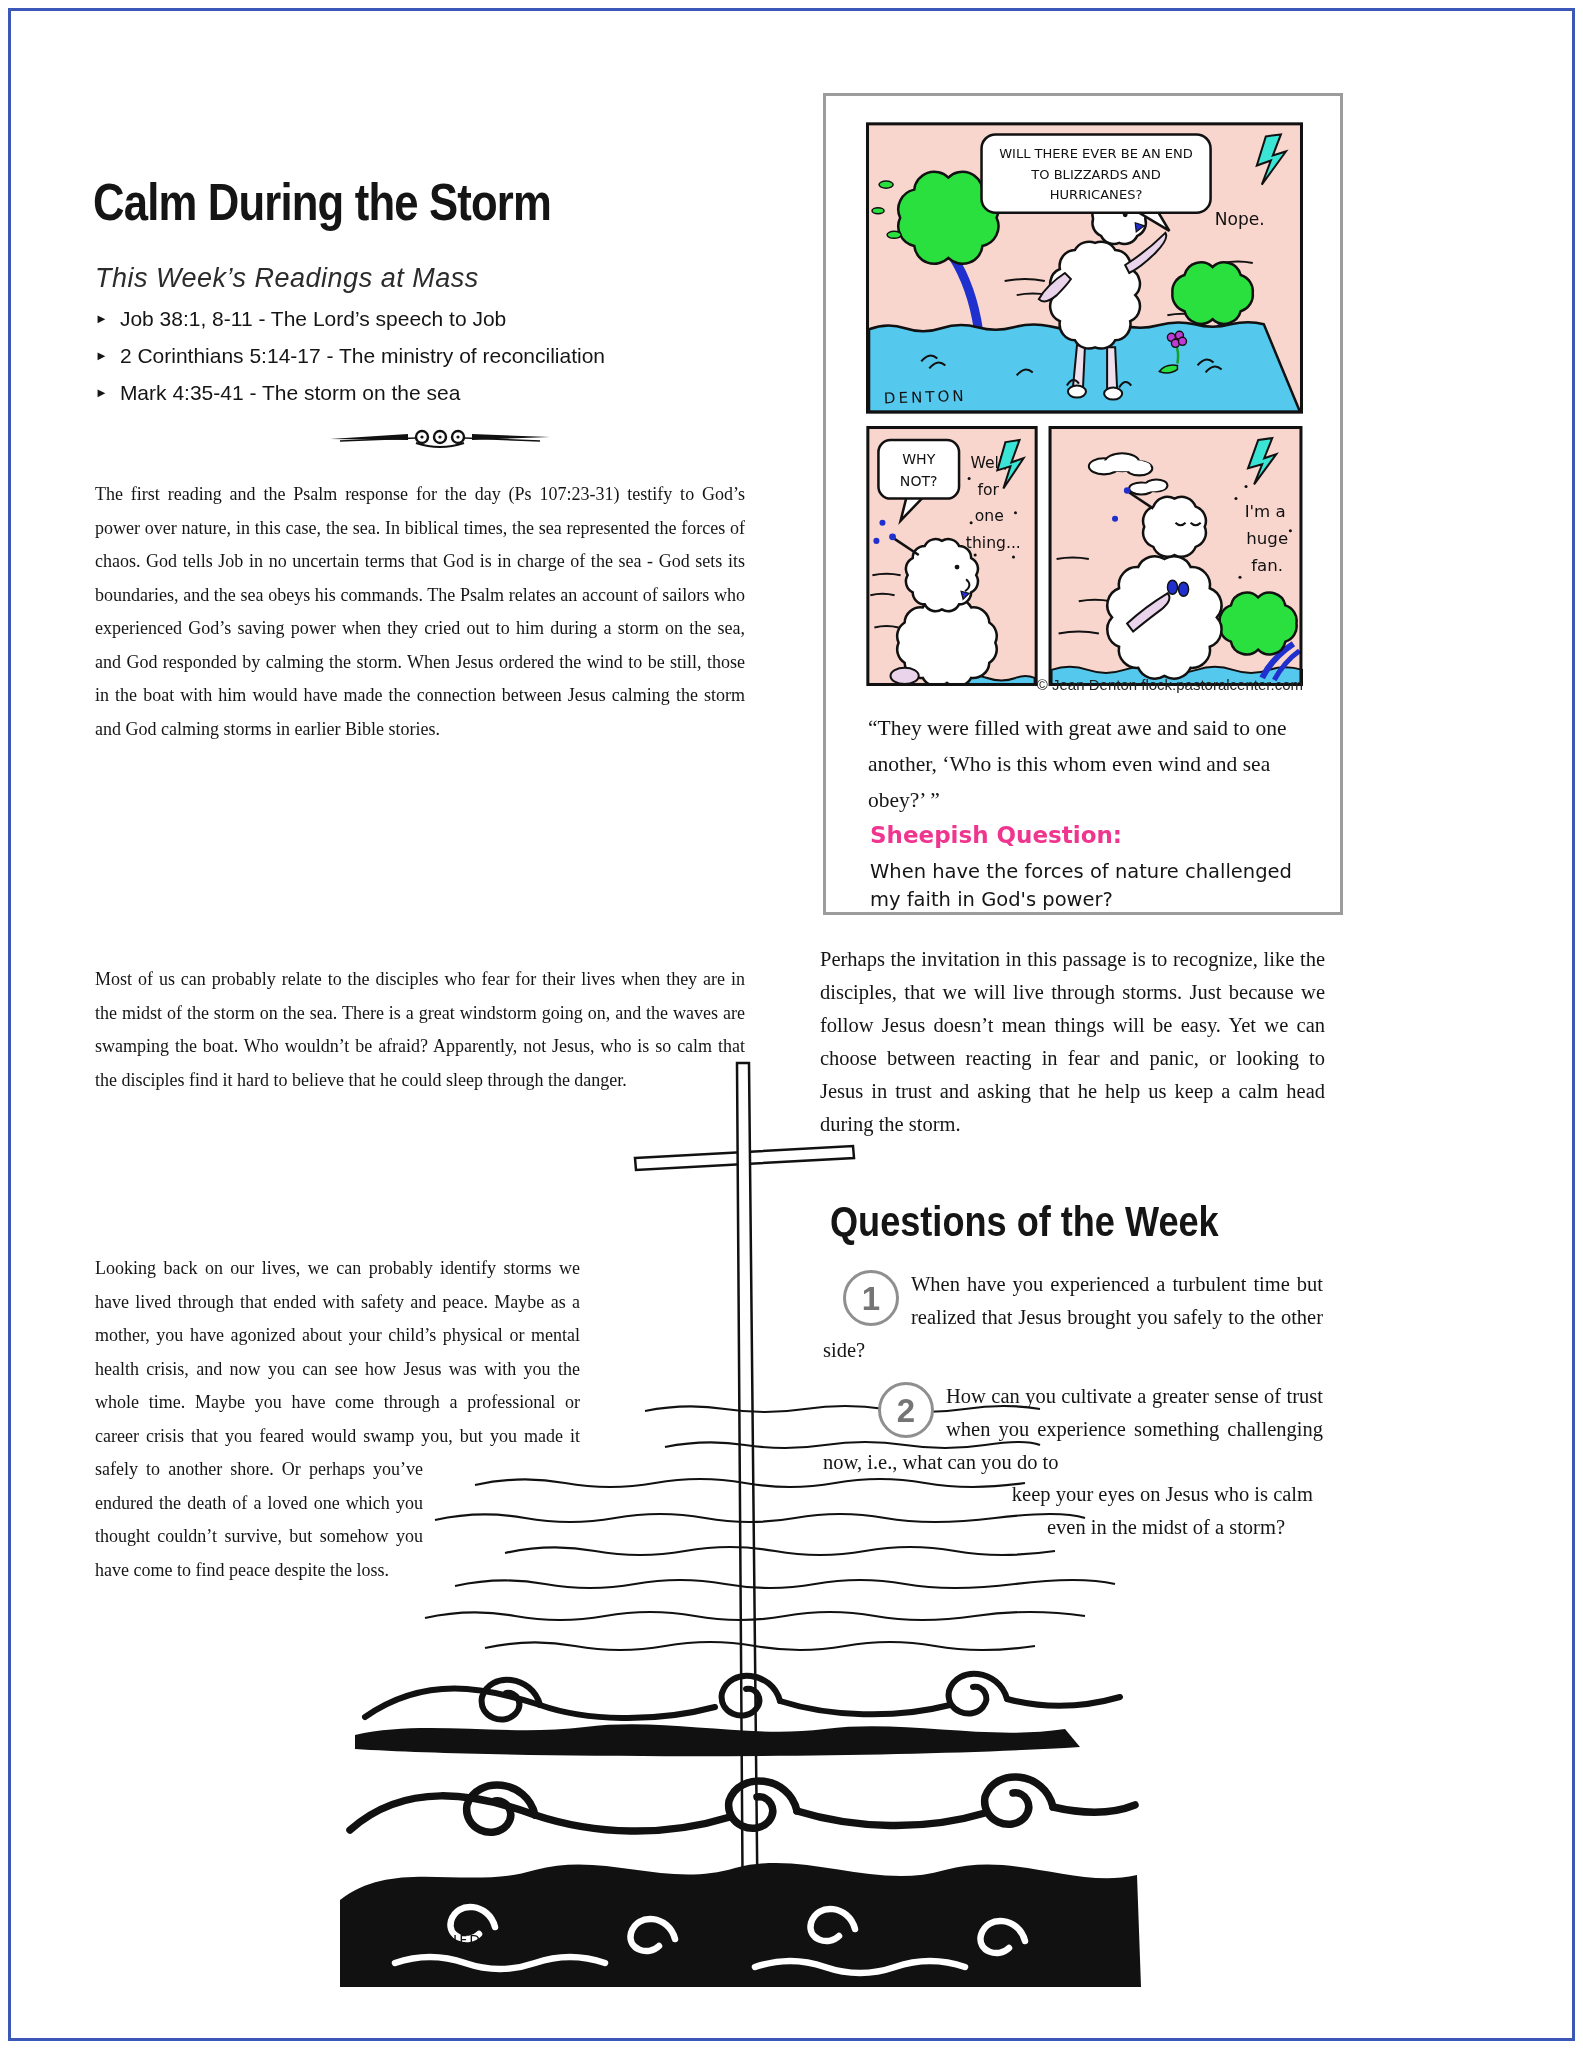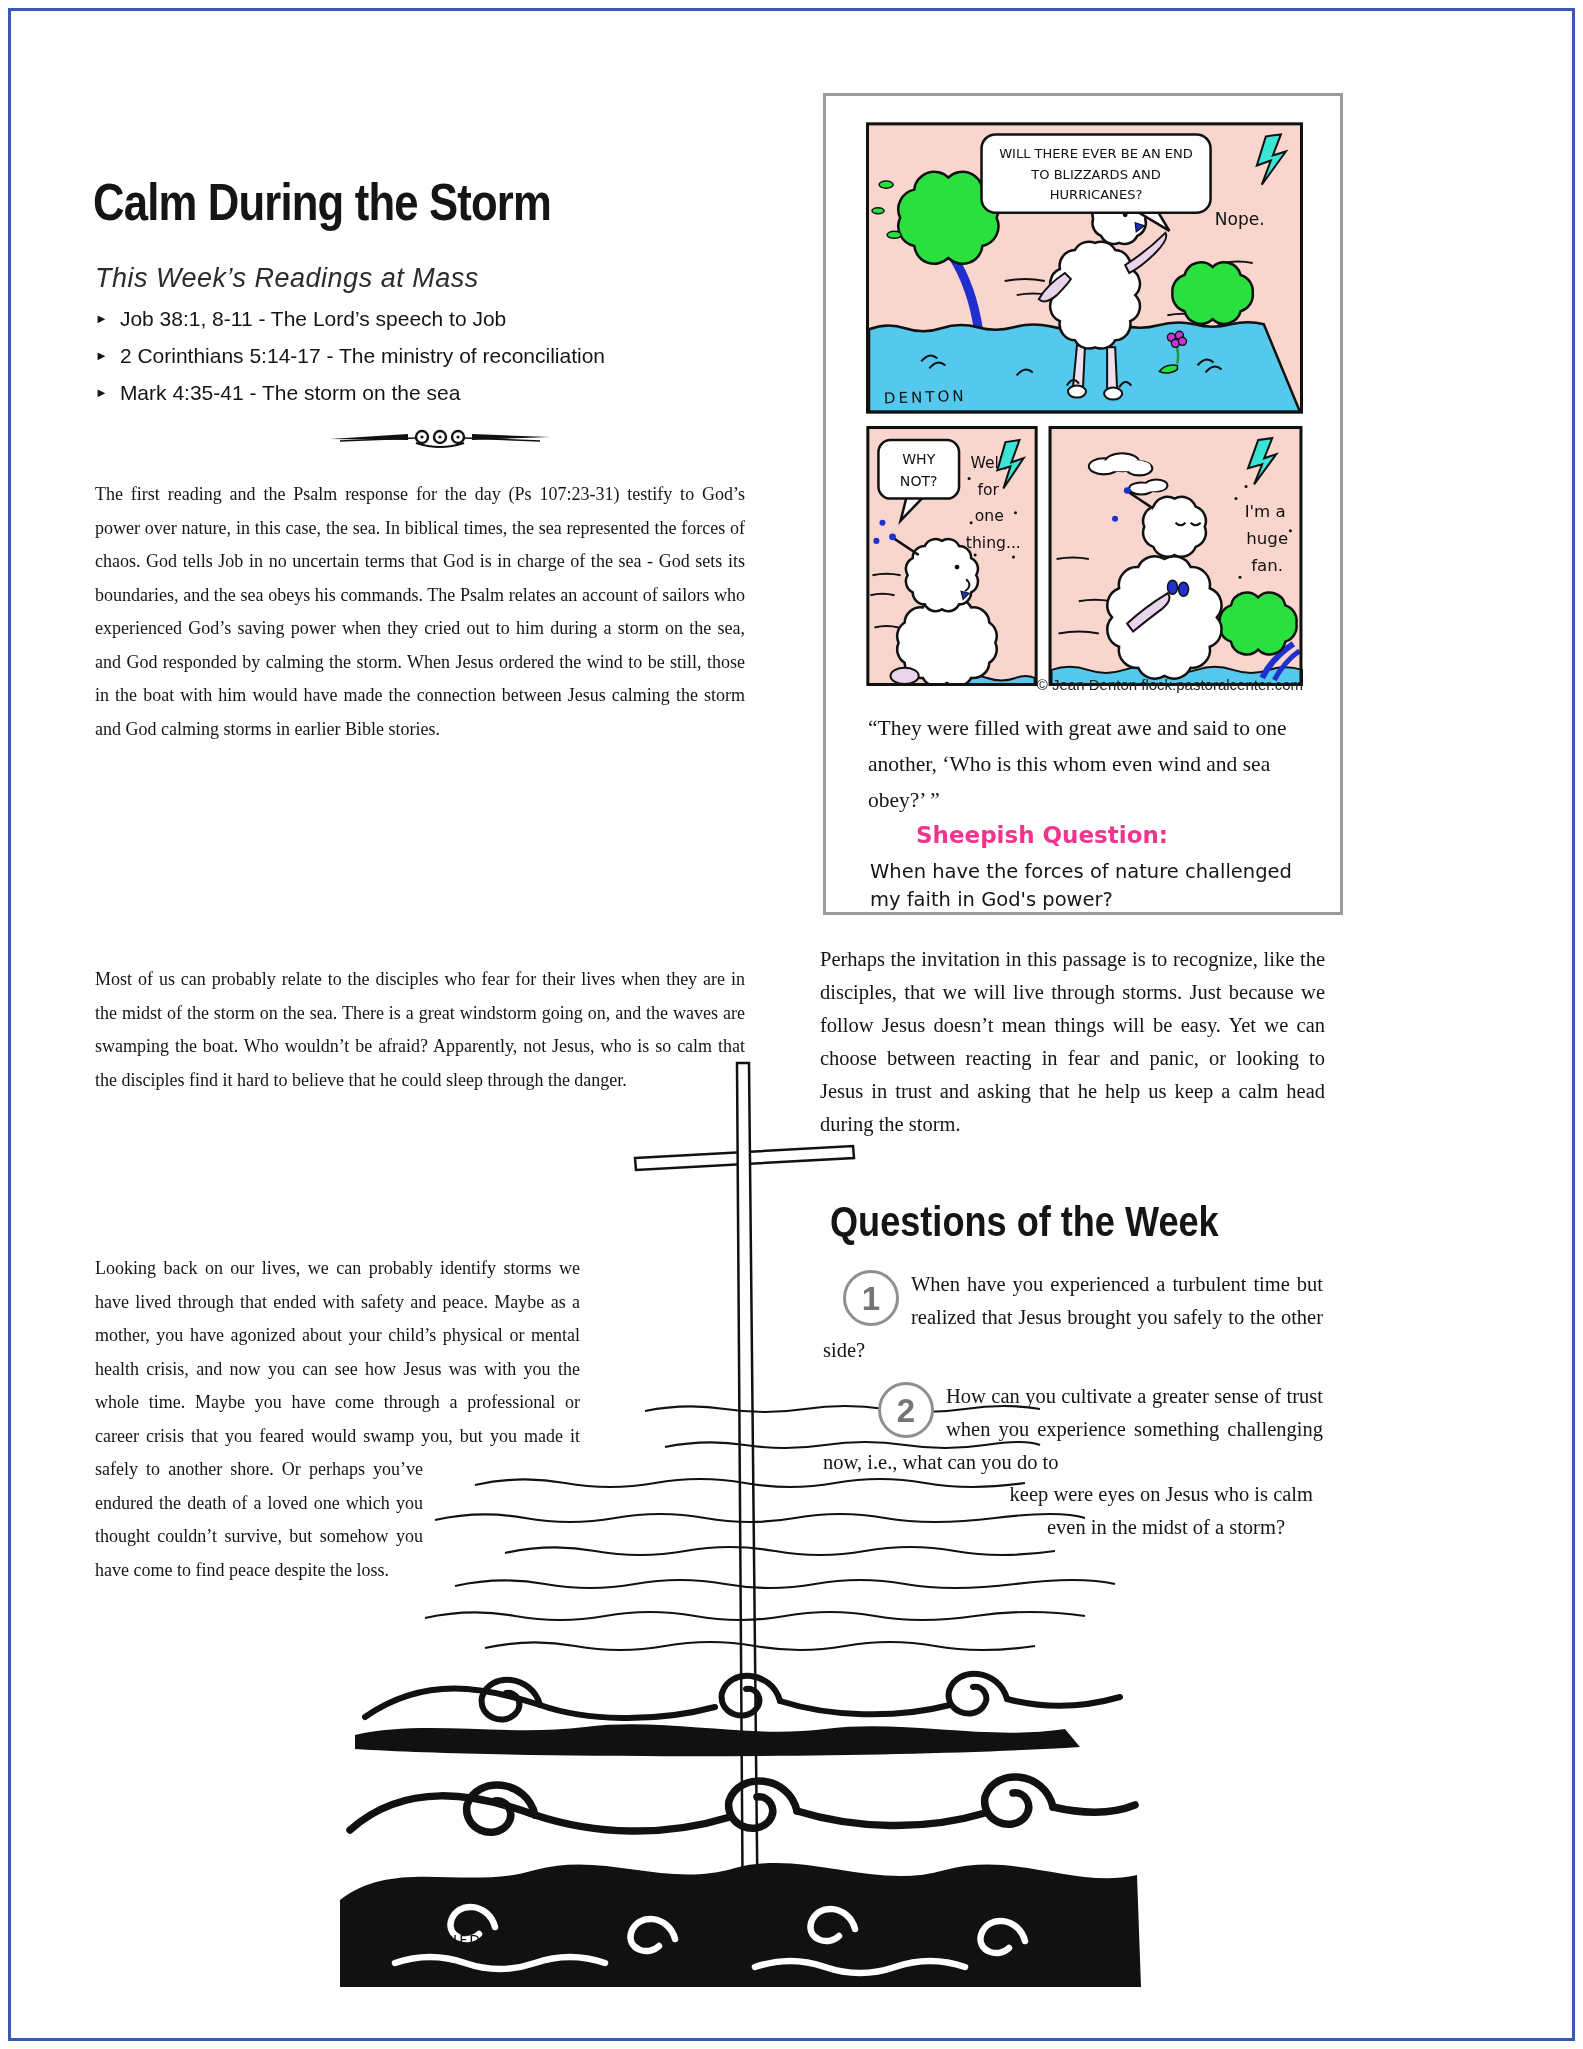--- a/index.html
+++ b/index.html
@@ -26,21 +26,21 @@
   .f1{float:right;clear:right;width:165px;height:134px;margin-top:100px;}
   .f2{float:right;clear:right;width:322px;height:460px;}
   .divider{left:330px;top:424px;}
   
   .comic-box{left:823px;top:93px;width:514px;height:816px;border:3px solid #9c9c9c;background:#fff;z-index:2;}
   .panel{position:absolute;}
   .credit{position:absolute;left:0;top:580px;width:477px;text-align:right;
           font-family:"Liberation Sans",sans-serif;font-size:15px;color:#222;}
   .quote{position:absolute;left:42px;top:614px;width:446px;font-size:21.5px;line-height:36px;}
   .sheepish-label{position:absolute;left:44px;top:726px;font-family:"DejaVu Sans",sans-serif;
-                  font-weight:bold;font-size:23px;margin-left:46px;}
+                  font-weight:bold;font-size:23px;}
   .sheepish-q{position:absolute;left:44px;top:762px;width:440px;font-family:"DejaVu Sans",sans-serif;
               font-size:19.5px;line-height:28px;}
   
   .right-par{left:820px;top:943px;width:505px;font-size:20.5px;line-height:33px;text-align:justify;}
   .q-heading{left:830px;top:1198px;font-family:"Liberation Sans",sans-serif;font-weight:bold;font-size:42px;}
   .q-heading span{display:inline-block;transform:scaleX(.86);transform-origin:0 50%;}
   .qblock{width:500px;font-size:20.5px;line-height:33px;text-align:justify;}
   .q1{left:823px;top:1268px;}
   .q2{left:823px;top:1380px;}
   .qnum{float:left;width:50px;height:50px;border:3.5px solid #8f8f8f;border-radius:50%;
@@ -322,17 +322,17 @@
   <div class="abs qblock q1">
     <span class="qnum">1</span>
     <span>When have you experienced a turbulent time but realized that Jesus brought you safely to the other side?</span>
   </div>
 
   <div class="abs qblock q2">
     <span class="qnum">2</span>
     <span>How can you cultivate a greater sense of trust when you experience something challenging now, i.e., what can you do to</span>
   </div>
   <div class="abs q2b">
-    <div class="l1">keep were eyes on Jesus who is calm</div>
+    <div class="l1">keep your eyes on Jesus who is calm</div>
     <div class="l2">even in the midst of a storm?</div>
   </div>
 
 </div>
 
 </body></html>

